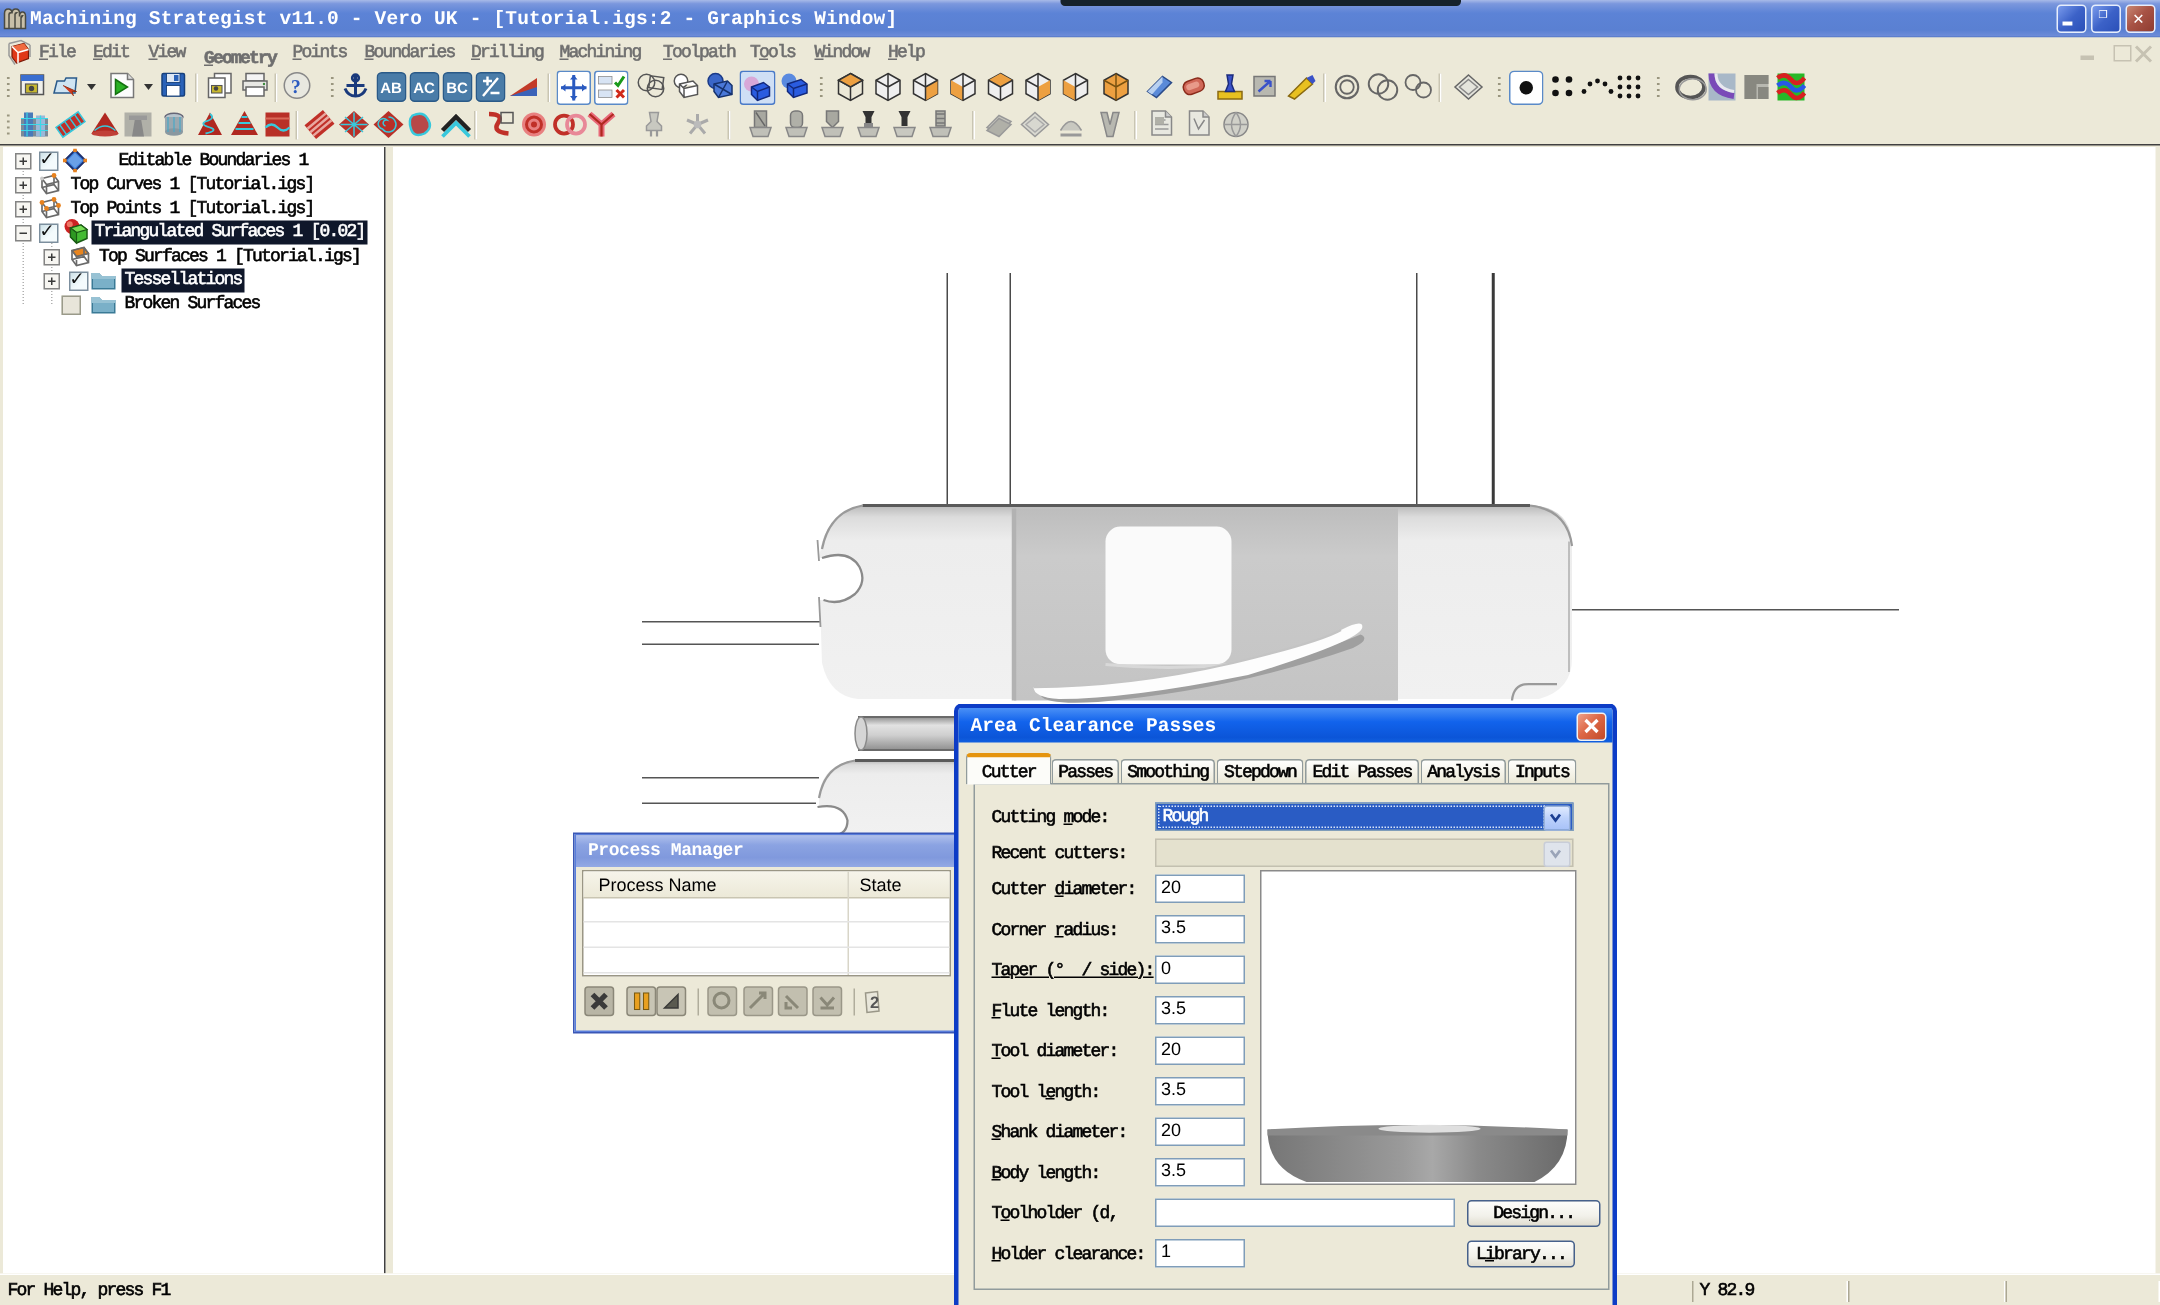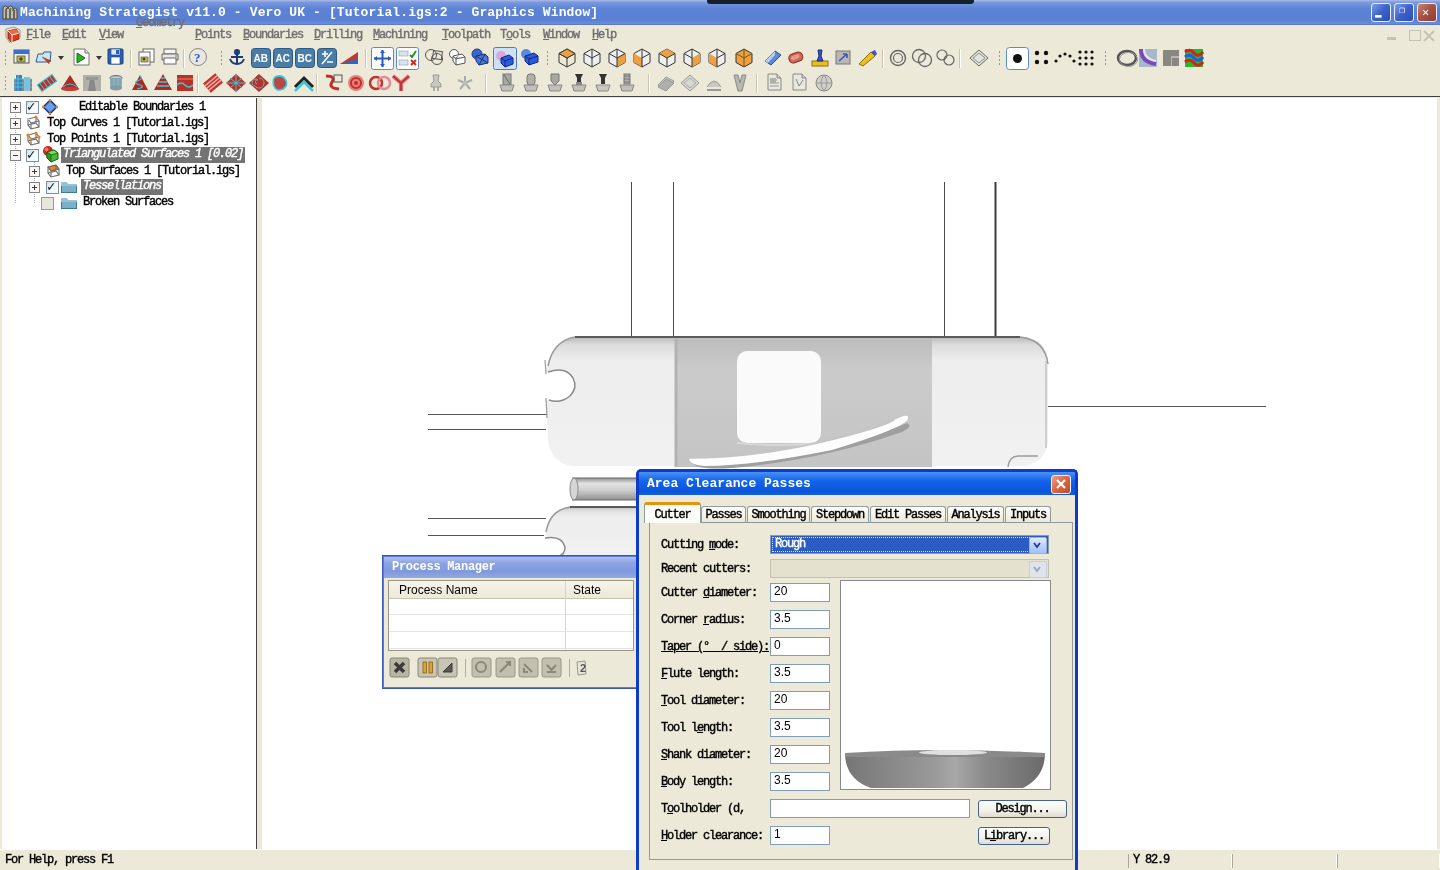--- a/index.html
+++ b/index.html
@@ -25,21 +25,21 @@
 .tsep{position:absolute;top:3px;width:1px;height:19px;background:#c9c5b2;border-right:1px solid #fff;}
 .icon{position:absolute;top:2px;}
 .grip{position:absolute;}
 .grip{top:4px;width:3px;height:17px;background-image:radial-gradient(circle,#9a967f 35%,transparent 40%);background-size:3px 4px;}
 
 #client{top:96px;left:0;width:1440px;height:753px;background:#ece9d8;border-top:1px solid #404040;box-sizing:border-box;}
 #tree{position:absolute;top:1px;left:2px;width:255px;height:751px;background:#fff;border-right:1px solid #404040;box-sizing:border-box;}
 #gfx{position:absolute;top:1px;left:262px;width:1175px;height:751px;background:#fff;}
 
 .trow{position:absolute;height:16px;font-size:12px;letter-spacing:-1.2px;white-space:pre;color:#000;-webkit-text-stroke:0.4px currentColor;}
-.tsel{background:#737373;color:#fff;font-style:italic;}
+.tsel{background:#0f172a;color:#fff;}
 .expander{position:absolute;width:11px;height:11px;background:#f7f6f2;border:1px solid #848484;box-sizing:border-box;}
 .expander i{position:absolute;background:#3a3a3a;}
 .chk{position:absolute;width:13px;height:13px;background:linear-gradient(135deg,#cfe2e8,#f4fbfd 60%);border:1px solid #7c8f9e;box-sizing:border-box;}
 .chkmark{position:absolute;font-size:14px;font-weight:bold;color:#111;top:-4px;left:0px;letter-spacing:0;}
 
 #statusbar{top:849px;left:0;width:1440px;height:21px;background:#ece9d8;border-top:1px solid #fff;box-sizing:border-box;}
 .spane{top:4px;height:14px;border-left:1px solid #aca893;border-right:1px solid #fff;}
 
 #pm{top:556px;left:383px;width:256px;height:130px;z-index:5;background:#ece9d8;border:1px solid #5a7edc;box-shadow:0 0 0 1px #3a57b5;}
 #pmtitle{top:0;left:0;width:254px;height:21px;background:linear-gradient(180deg,#aebfec 0%,#8ba3e2 30%,#8099dd 70%,#93a9e4 100%);color:#fff;font-weight:bold;font-size:12px;letter-spacing:-0.3px;line-height:21px;padding-left:8px;white-space:pre;}
@@ -72,21 +72,21 @@
       <span class="glyph" style="left:4px;top:0px;font-size:10px;">❐</span>
     </div>
   <div class="abs capbtn capred" style="left:1417px;">
       <span class="glyph" style="left:4px;top:1px;font-size:12px;">✕</span>
     </div>
 
   <div class="abs" id="menubar"></div>
   <div class="abs menuitem t12" style="top:28px;left:26px;"><u>F</u>ile</div>
   <div class="abs menuitem t12" style="top:28px;left:62px;"><u>E</u>dit</div>
   <div class="abs menuitem t12" style="top:28px;left:99px;"><u>V</u>iew</div>
-  <div class="abs menuitem t12" style="top:16px;left:136px;"><u>G</u>eometry</div>
+  <div class="abs menuitem t12" style="top:32px;left:136px;font-weight:bold;"><u>G</u>eometry</div>
   <div class="abs menuitem t12" style="top:28px;left:195px;"><u>P</u>oints</div>
   <div class="abs menuitem t12" style="top:28px;left:243px;"><u>B</u>oundaries</div>
   <div class="abs menuitem t12" style="top:28px;left:314px;"><u>D</u>rilling</div>
   <div class="abs menuitem t12" style="top:28px;left:373px;"><u>M</u>achining</div>
   <div class="abs menuitem t12" style="top:28px;left:442px;"><u>T</u>oolpath</div>
   <div class="abs menuitem t12" style="top:28px;left:500px;">T<u>o</u>ols</div>
   <div class="abs menuitem t12" style="top:28px;left:543px;"><u>W</u>indow</div>
   <div class="abs menuitem t12" style="top:28px;left:592px;"><u>H</u>elp</div>
   <div class="abs" id="menuicon" style="top:26px;left:3px;"><svg width="19" height="19" viewBox="0 0 19 19">
         <path d="M5,5 L13,3 L16,7 L16,13 L8,16 L5,12 Z" fill="#e03818" stroke="#7a1a08" stroke-width="0.8"></path>

